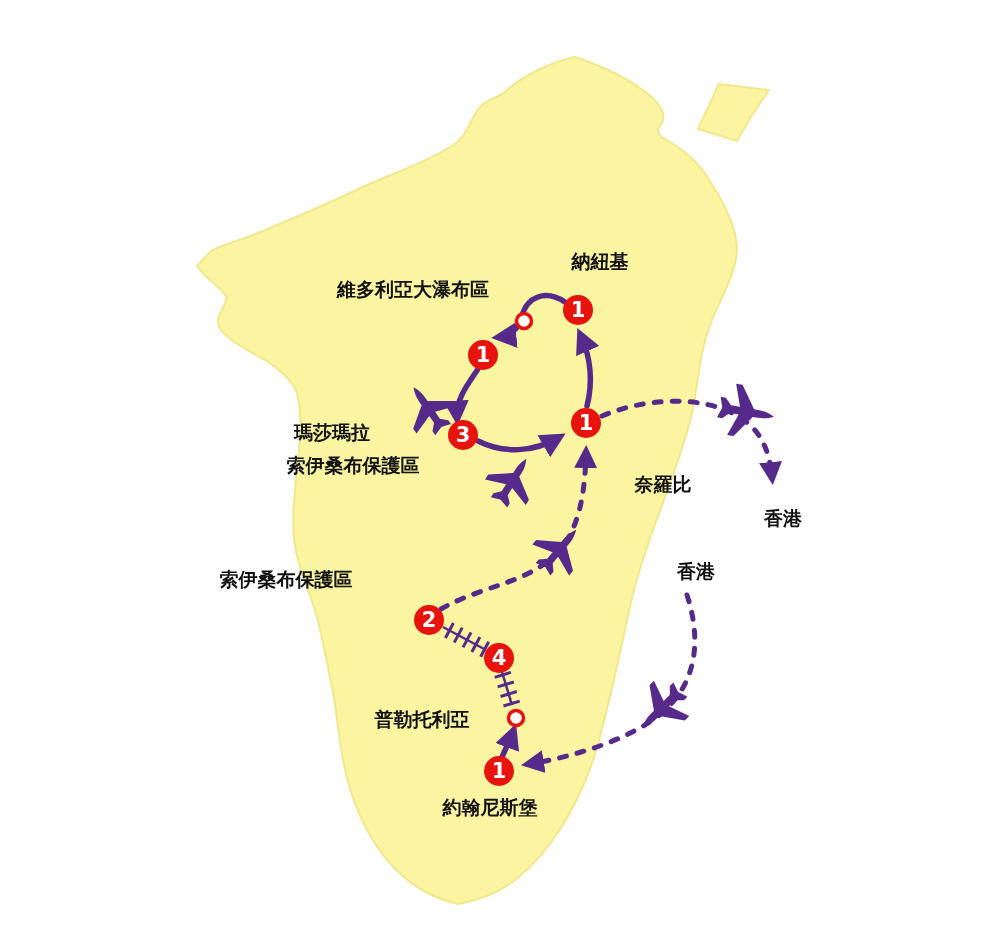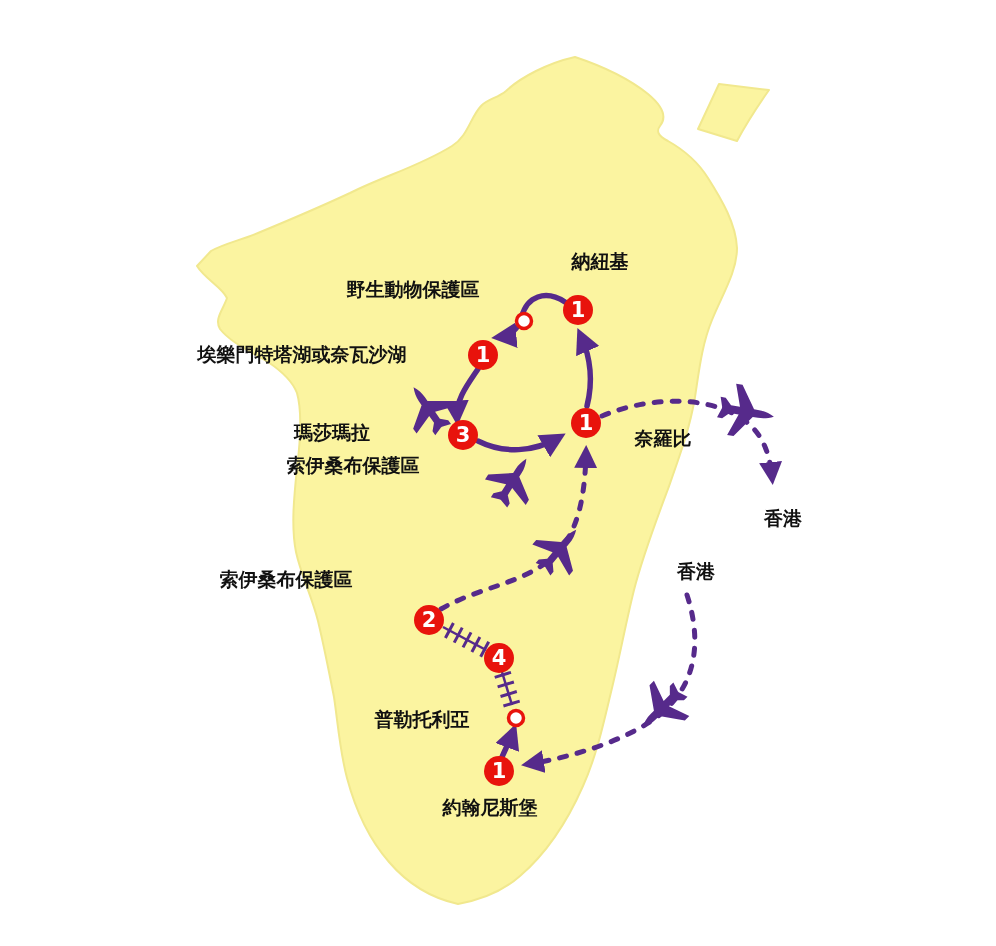--- a/index.html
+++ b/index.html
@@ -122,24 +122,23 @@
     <span>2</span>
   </div>
   <div class="marker" style="left:499px;top:658px">
     <span>4</span>
   </div>
   <div class="marker" style="left:499px;top:771px">
     <span>1</span>
   </div>
 
   <div class="label" style="left:600px;top:262px">納紐基</div>
-  <div class="label" style="left:413px;top:290px">野生動物保護區</div>
-  <div class="label" style="left:302px;top:355px">埃樂門特塔湖或奈瓦沙湖</div>
+  <div class="label" style="left:413px;top:290px">維多利亞大瀑布區</div>
   <div class="label" style="left:332px;top:433px">瑪莎瑪拉</div>
   <div class="label" style="left:353px;top:466px">索伊桑布保護區</div>
-  <div class="label" style="left:663px;top:439px">奈羅比</div>
+  <div class="label" style="left:663px;top:485px">奈羅比</div>
   <div class="label" style="left:783px;top:519px">香港</div>
   <div class="label" style="left:696px;top:572px">香港</div>
   <div class="label" style="left:286px;top:580px">索伊桑布保護區</div>
   <div class="label" style="left:490px;top:808px">約翰尼斯堡</div>
   <div class="label" style="left:422px;top:720px">普勒托利亞</div>
 
 </div>
 
 </body></html>

